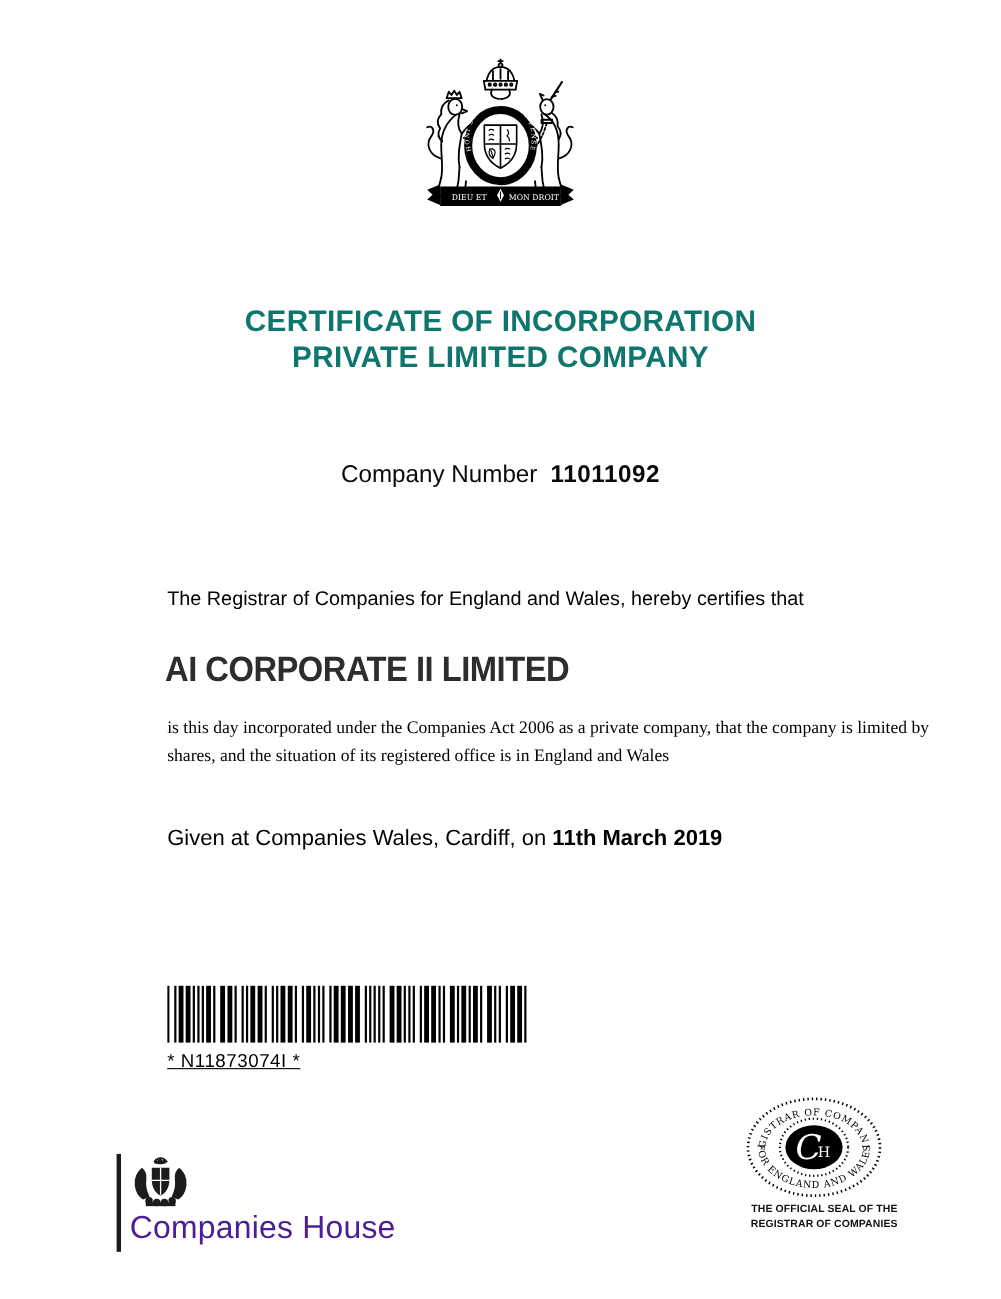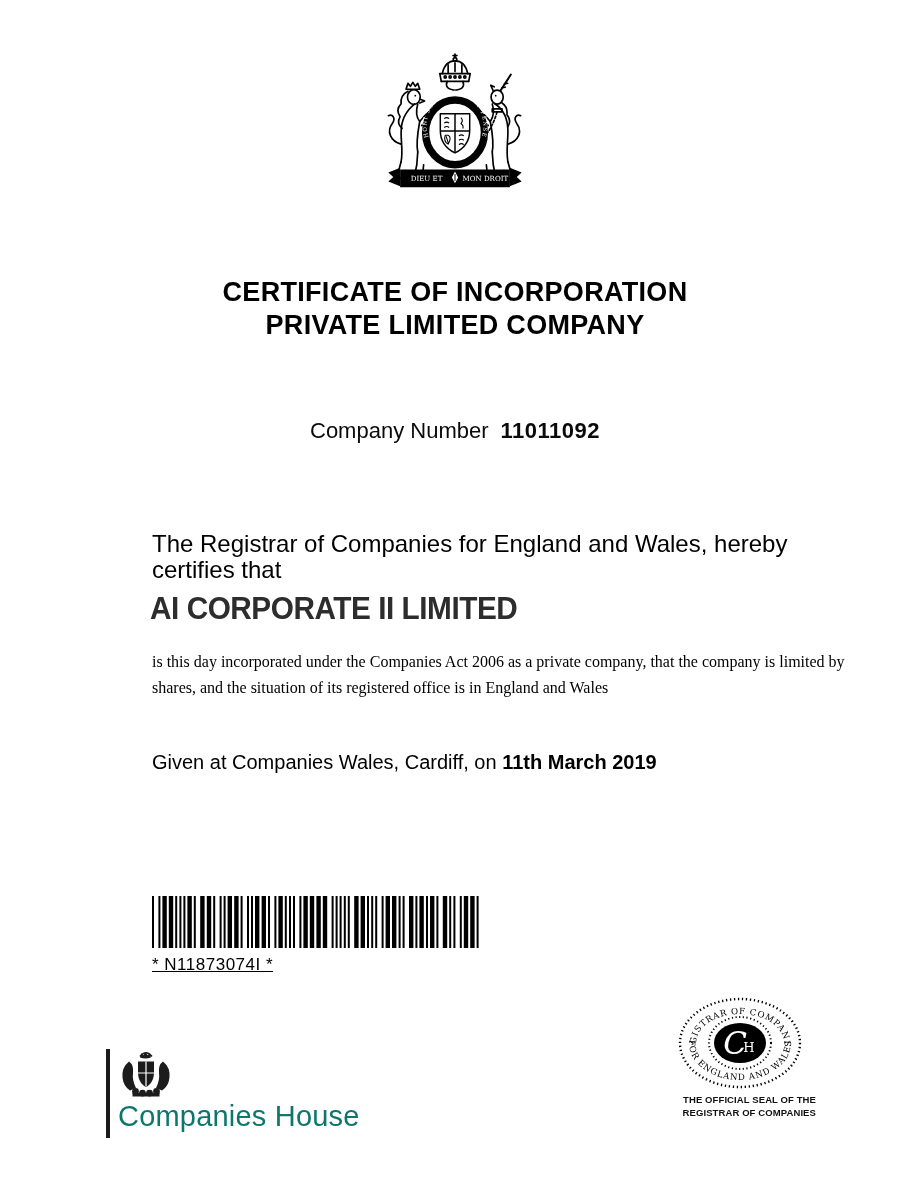--- a/index.html
+++ b/index.html
@@ -17,34 +17,34 @@
   
   .arms{left:357px;top:53px;width:196px;height:147px;}
 
   
   .title{
     left:0;right:0;top:276px;
     text-align:center;
     font-size:27px;font-weight:bold;
     line-height:33px;
     letter-spacing:0.3px;
-    color:#000000;
+    color:#0f766e;
   }
 
   
   .company-number{
     left:0;right:0;top:418px;
     text-align:center;
     font-size:22px;
     color:#0a0a0a;
   }
   .company-number .num{font-weight:bold;margin-left:12px;letter-spacing:0.5px;}
 
   
-  .intro{left:152px;top:531px;width:672px;font-size:24px;line-height:26px;}
+  .intro{left:152px;top:531px;width:672px;font-size:18px;line-height:26px;}
   .company-name{
     left:150px;top:590px;
     font-size:32px;font-weight:bold;
     color:#2d2d2d;
     letter-spacing:-0.5px;
     transform:scaleX(0.93);
     transform-origin:left center;
     white-space:nowrap;
   }
   .incorp{left:152px;top:649px;width:695px;font-size:16px;line-height:26px;font-family:Liberation Serif, serif;}
@@ -65,21 +65,21 @@
     letter-spacing:0.1px;
     color:#111;
   }
 
   
   .logo-bar{left:106px;top:1049px;width:4px;height:89px;background:#1b1b1b;}
   .logo-crest{left:119px;top:1049px;width:54px;height:49px;}
   .logo-text{
     left:118px;top:1100px;
     font-size:29px;
-    color:#0f766e;
+    color:#4c1d95;
     letter-spacing:0.2px;
     white-space:nowrap;
   }
 </style>
 </head>
 <body>
 
 <div class="page">
 
   <svg class="abs arms" viewBox="0 0 200 150" xmlns="http://www.w3.org/2000/svg">

